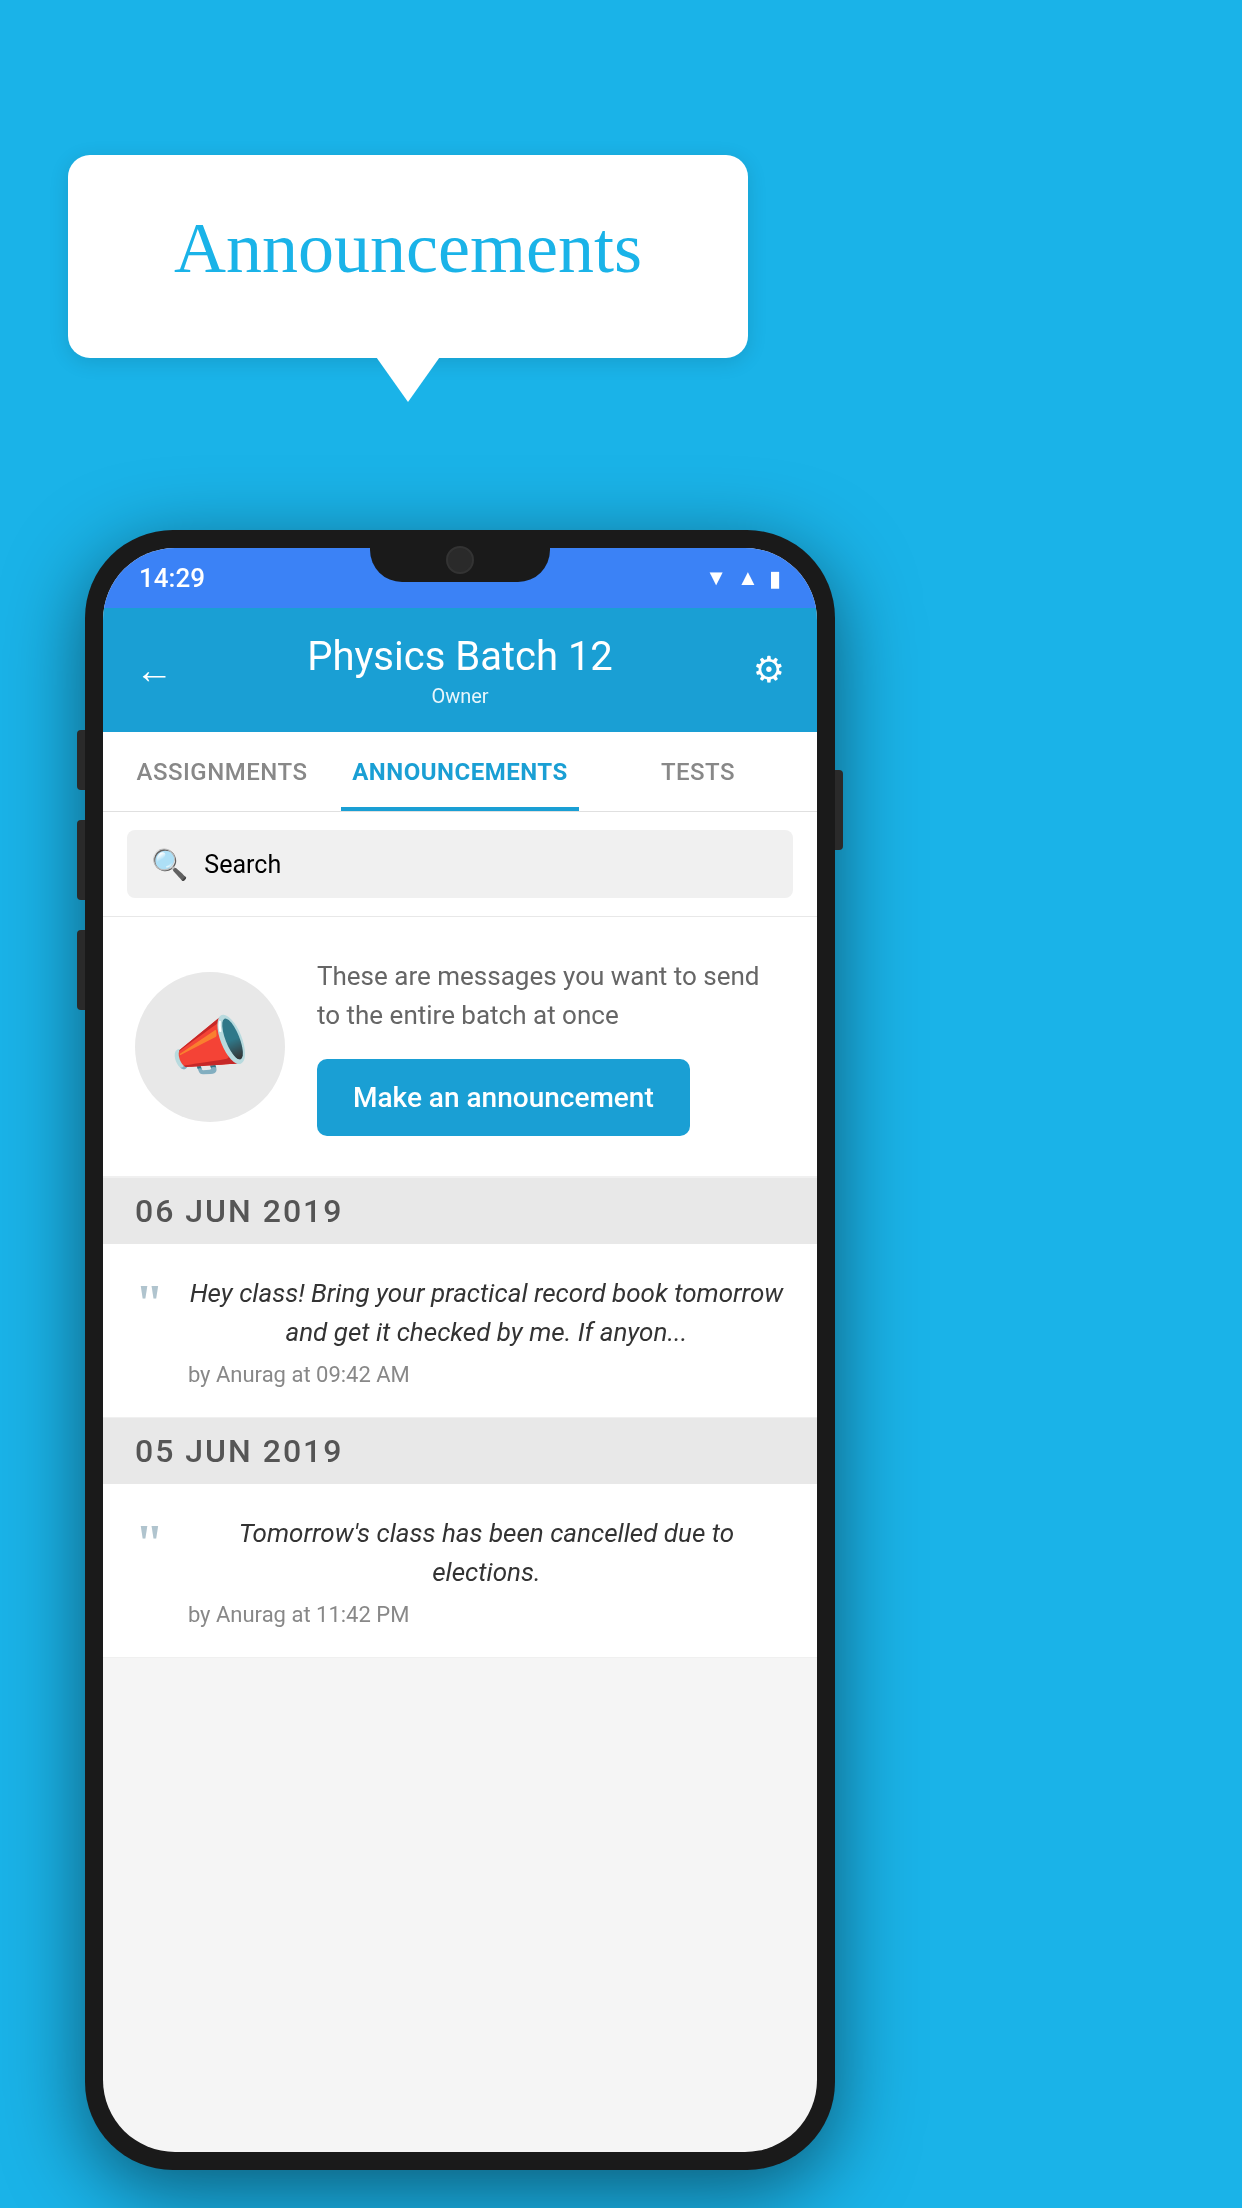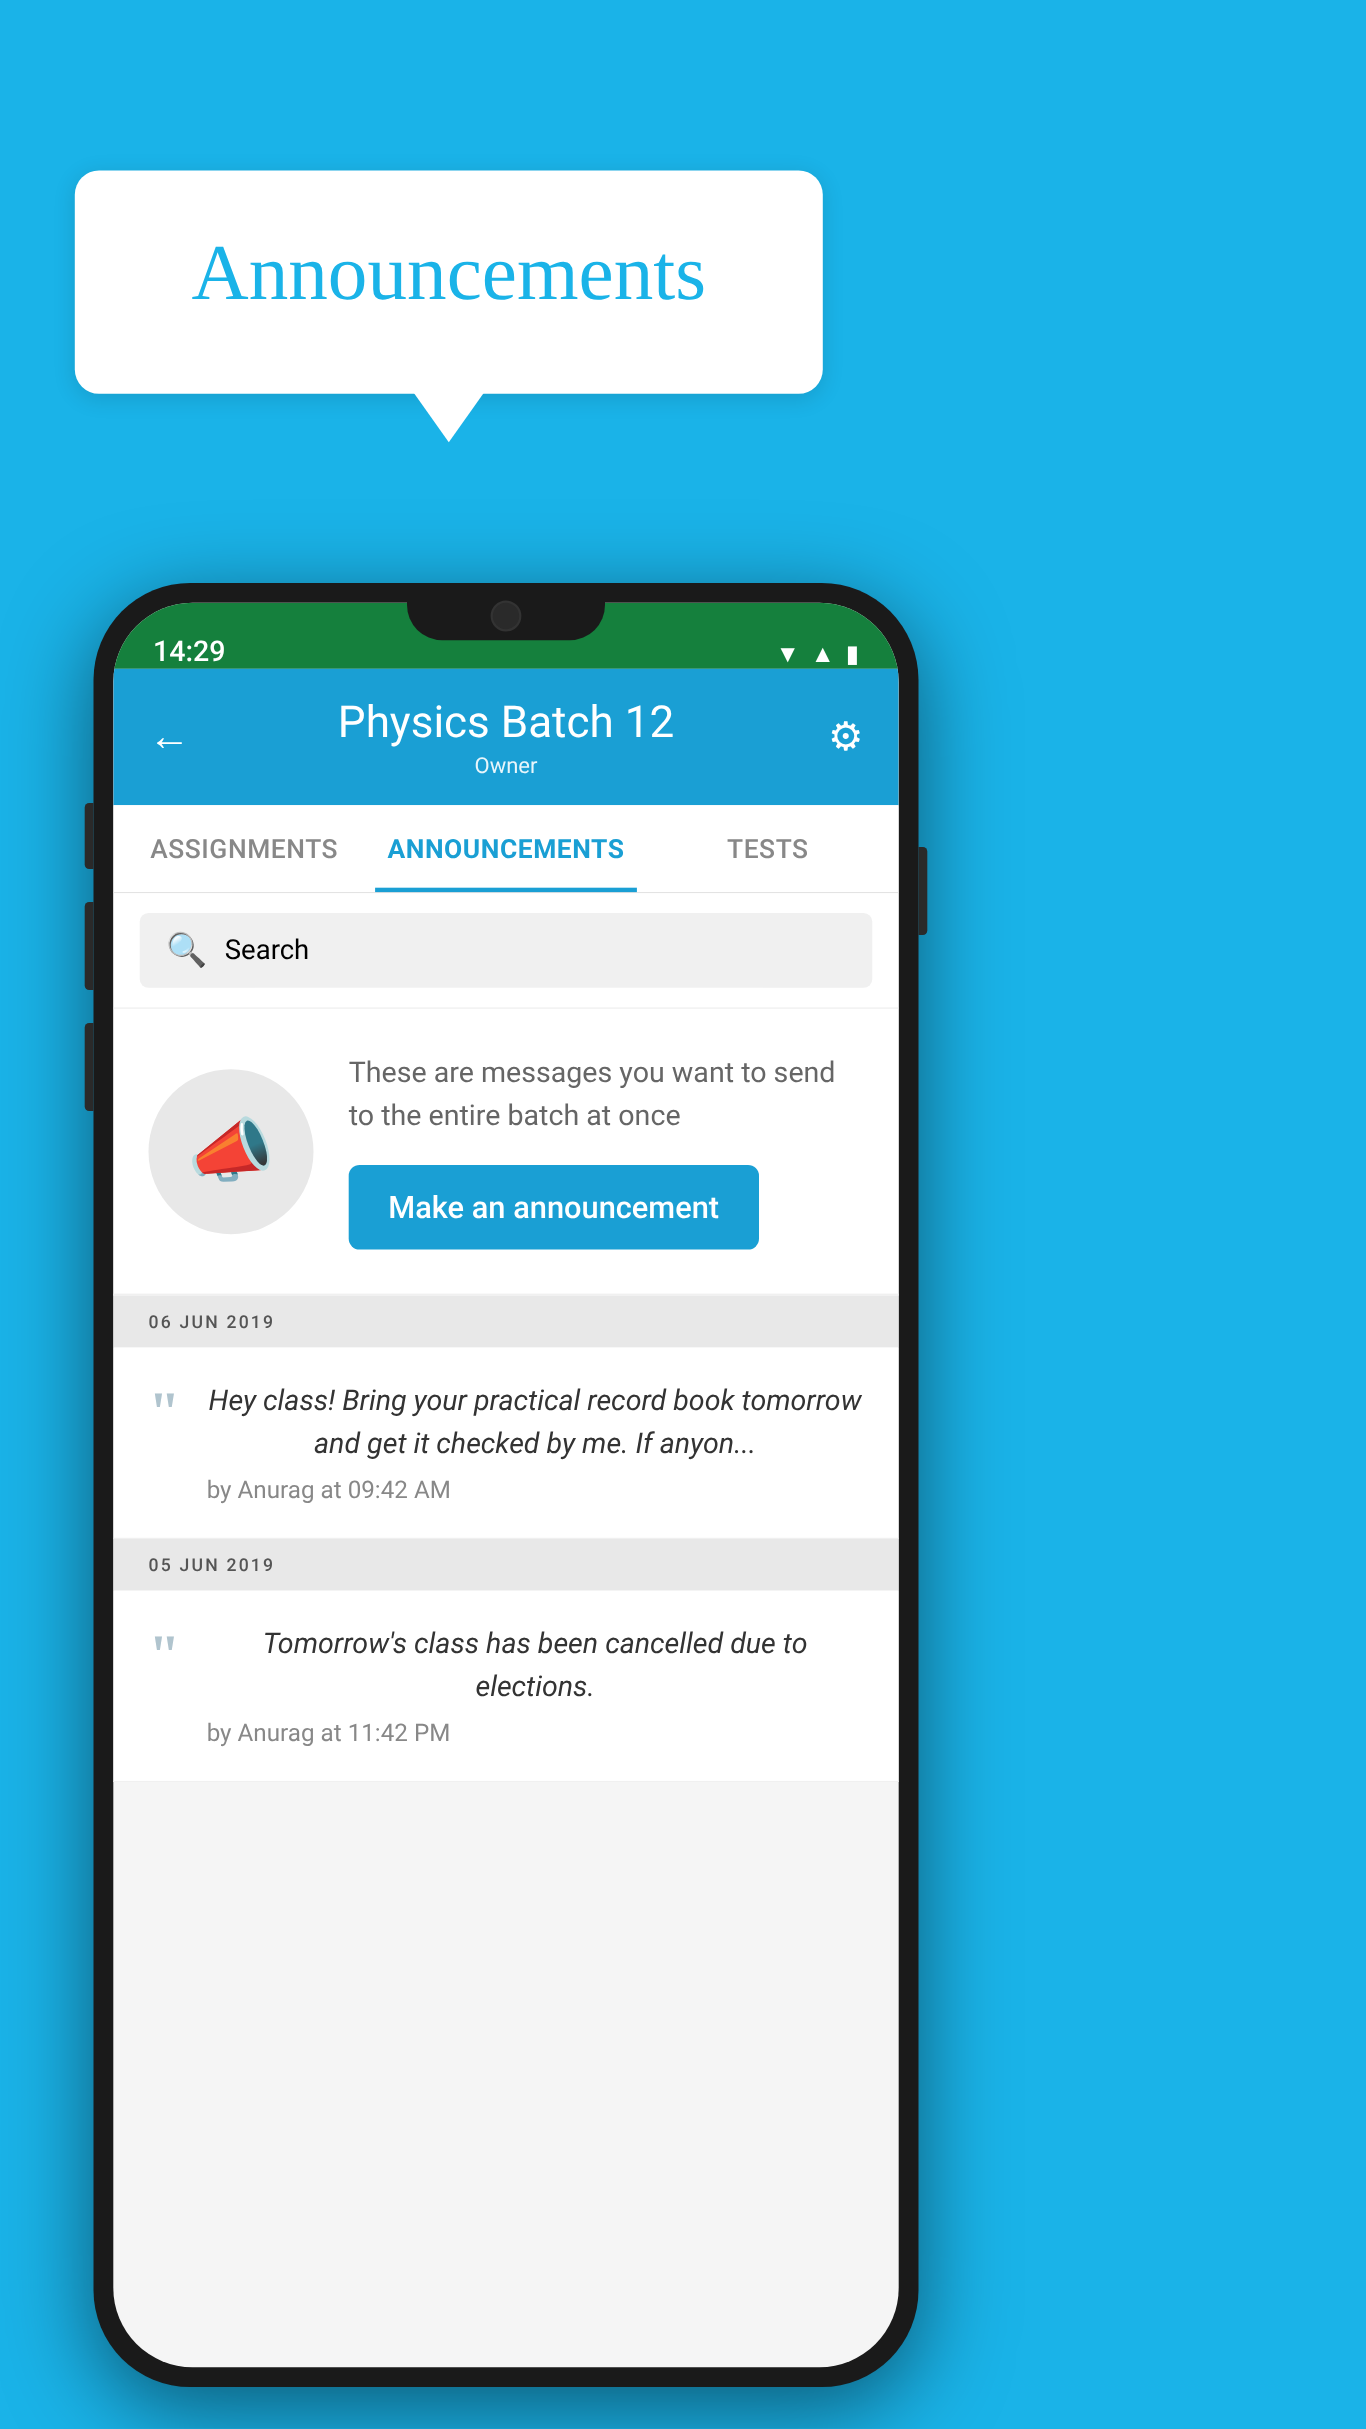--- a/index.html
+++ b/index.html
@@ -108,24 +108,24 @@
       left: 18px;
       right: 18px;
       bottom: 18px;
       background: #f5f5f5;
       border-radius: 72px;
       overflow: hidden;
     }
 
     
     .status-bar {
-      background: #15803d;
+      background: #3b82f6;
       height: 60px;
       display: flex;
-      align-items: flex-end;
+      align-items: center;
       justify-content: space-between;
       padding: 0 36px;
     }
 
     .status-time {
       color: white;
       font-size: 26px;
       font-weight: 500;
     }
 
@@ -281,21 +281,21 @@
       font-size: 28px;
       font-weight: 500;
       display: inline-block;
       cursor: pointer;
     }
 
     
     .date-separator {
       background: #e8e8e8;
       padding: 14px 32px;
-      font-size: 16px;
+      font-size: 32px;
       color: #555;
       font-weight: 500;
       letter-spacing: 2px;
     }
 
     
     .announcement-item {
       background: white;
       padding: 30px 32px;
       display: flex;

